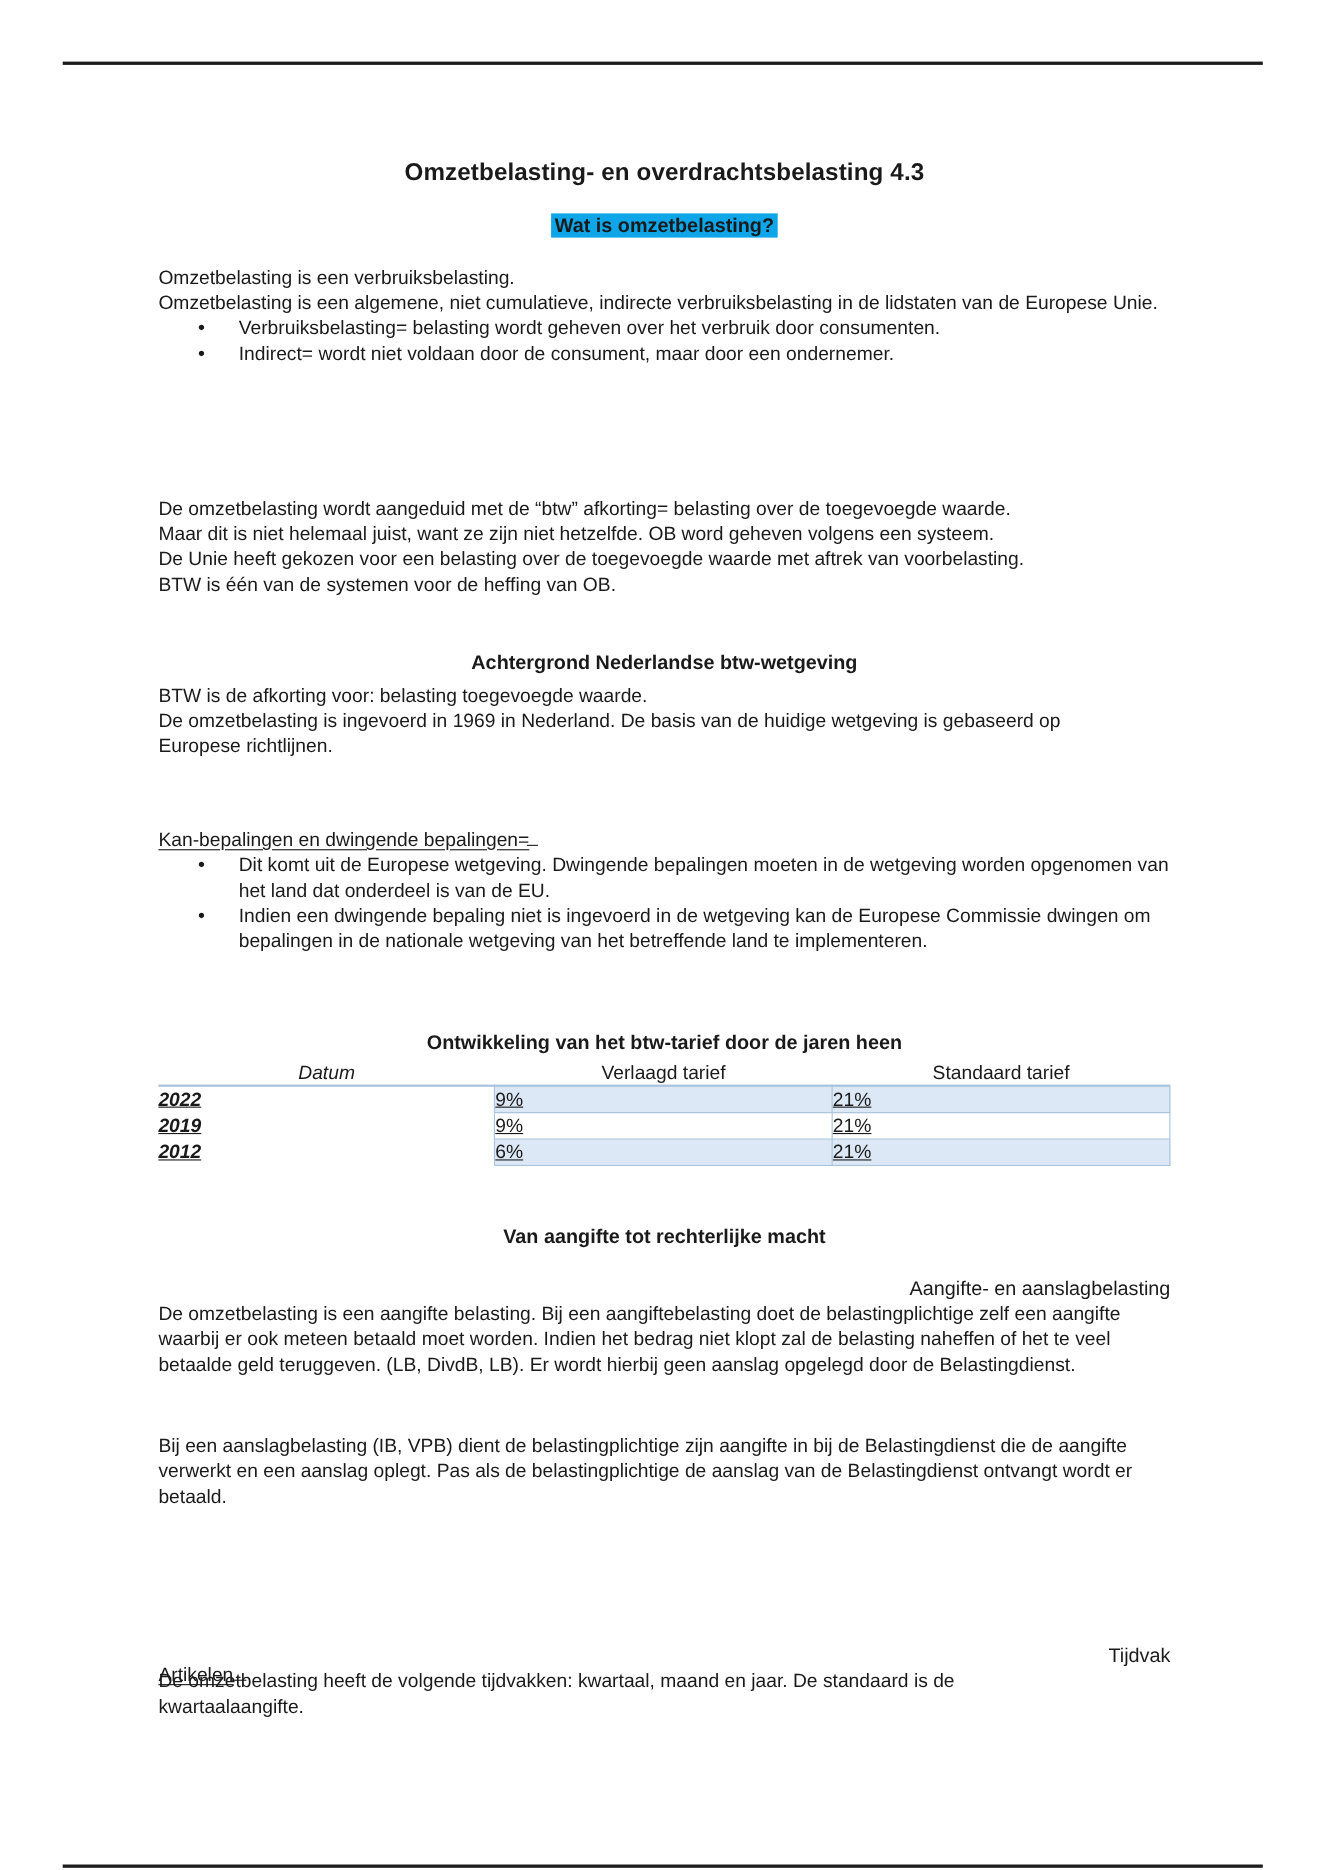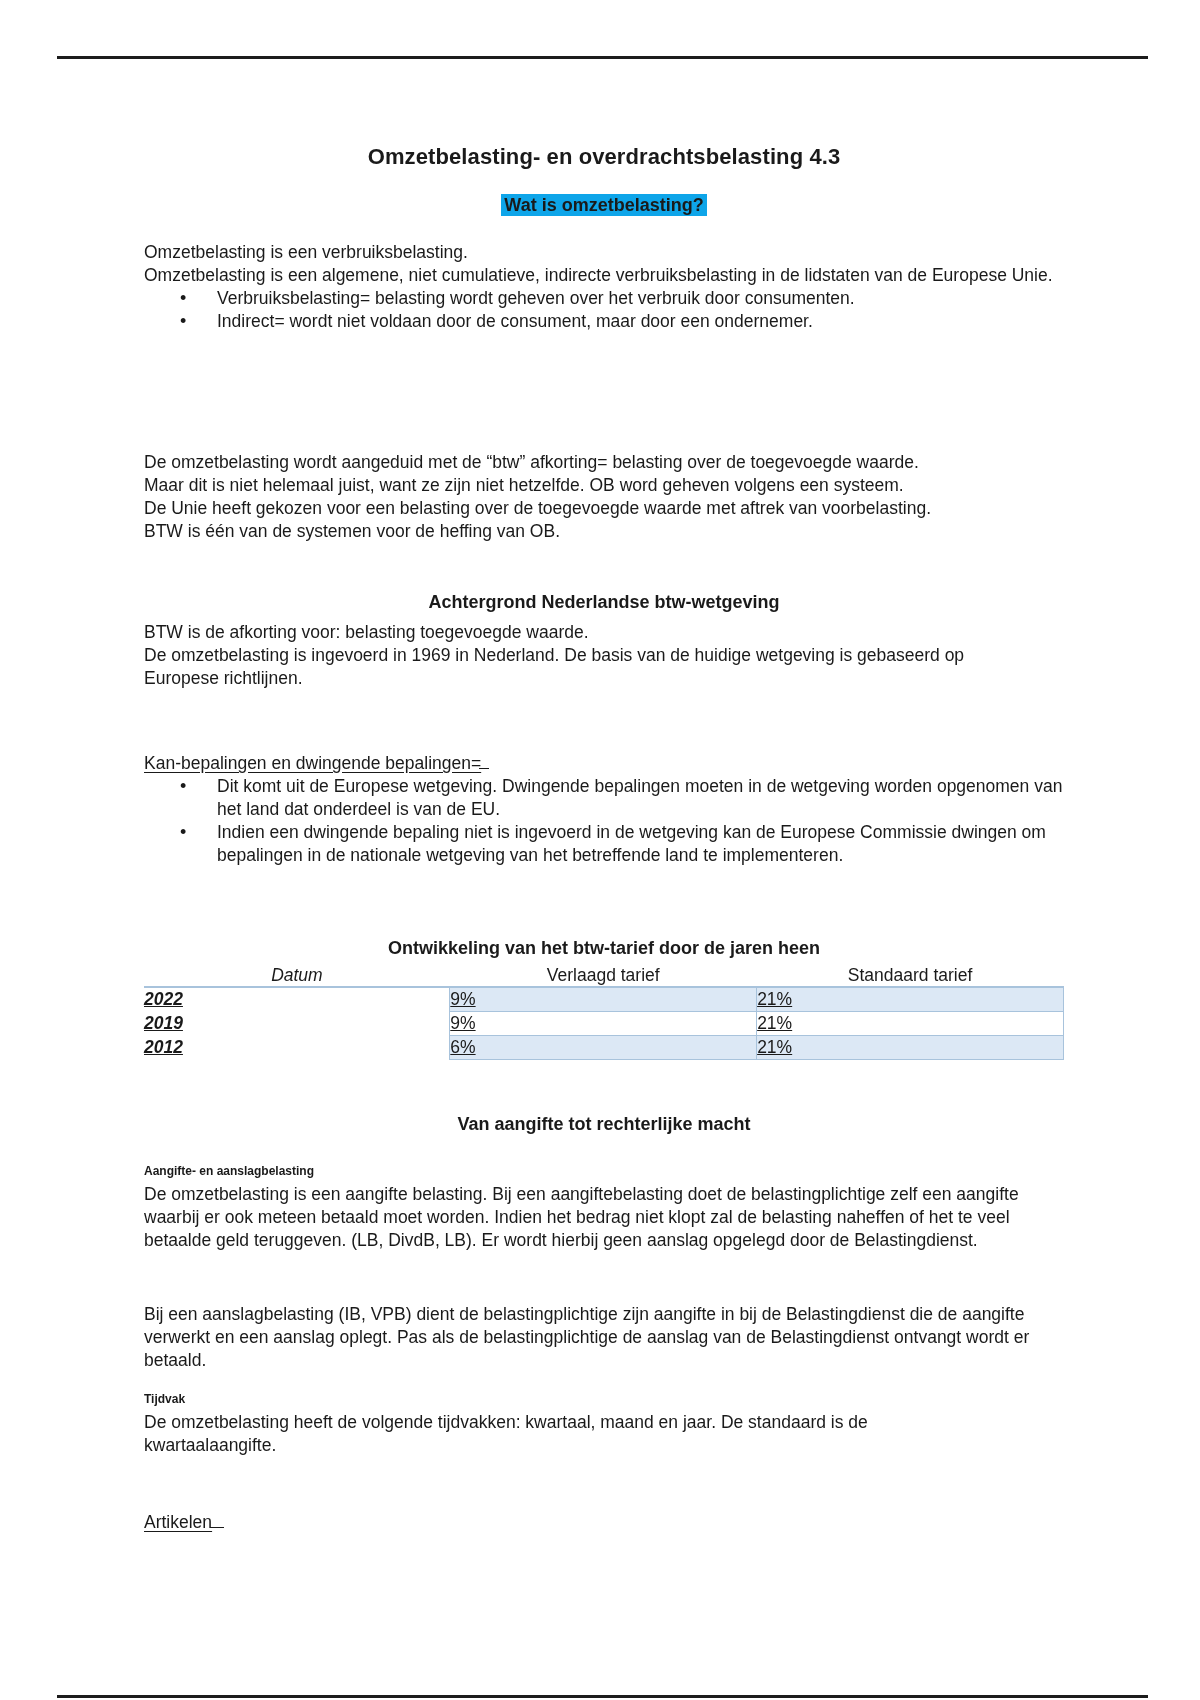--- a/index.html
+++ b/index.html
@@ -22,21 +22,21 @@
     .hl { background: #0ea5e9; padding: 1px 3px; }
     .block { position: absolute; left: 0; width: 920px; font-size: 17.5px; line-height: 23px; }
     .block p { margin: 0; }
     ul.bullets { margin: 0; padding: 0; list-style: none; }
     ul.bullets li { position: relative; padding-left: 73px; }
     ul.bullets li::before {
       content: "\2022"; position: absolute; left: 36px; top: 0; font-size: 18px;
     }
     .u { text-decoration: underline; text-underline-offset: 3px; }
     .trail { display: inline-block; width: 10px; border-bottom: 1.5px solid #1a1a1a; height: 1px; vertical-align: baseline; margin-left: -2px; }
-    .subhead { font-weight: bold; font-size: 12px; }
+    .subhead { font-weight: normal; font-size: 18px; text-align: right; }
     
     .vat-table { position: absolute; left: 0; top: 964px; width: 920px; border-collapse: collapse; font-size: 17.5px; }
     .vat-table th { font-weight: normal; text-align: center; height: 22px; padding: 0; }
     .vat-table th.datum { font-style: italic; }
     .vat-table thead tr { border-bottom: 2px solid #a8c3dc; }
     .vat-table td { height: 23px; padding: 0; text-decoration: underline; }
     .vat-table td.year { font-weight: bold; font-style: italic; }
     .vat-table td.val { border: 1.5px solid #a8c3dc; }
     .vat-table tr.shade td.val { background: #dce8f5; }
     .col1 { width: 306px; } .col2 { width: 307px; } .col3 { width: 307px; }
@@ -123,21 +123,21 @@
 
   <div class="block" style="top:1160px;">
     <p class="subhead">Aangifte- en aanslagbelasting</p>
     <p>De omzetbelasting is een aangifte belasting. Bij een aangiftebelasting doet de belastingplichtige zelf een aangifte waarbij er ook meteen betaald moet worden. Indien het bedrag niet klopt zal de belasting naheffen of het te veel betaalde geld teruggeven. (LB, DivdB, LB). Er wordt hierbij geen aanslag opgelegd door de Belastingdienst.</p>
   </div>
 
   <div class="block" style="top:1303px;">
     <p>Bij een aanslagbelasting (IB, VPB) dient de belastingplichtige zijn aangifte in bij de Belastingdienst die de aangifte verwerkt en een aanslag oplegt. Pas als de belastingplichtige de aanslag van de Belastingdienst ontvangt wordt er betaald.</p>
   </div>
 
-  <div class="block" style="top:1388px;">
+  <div class="block" style="top:1494px;">
     <p class="subhead">Tijdvak</p>
     <p style="width:840px;">De omzetbelasting heeft de volgende tijdvakken: kwartaal, maand en jaar. De standaard is de kwartaalaangifte.</p>
   </div>
 
   <div class="block" style="top:1511px;">
     <p><span class="u">Artikelen</span><span class="trail" style="width:14px;"></span></p>
   </div>
 
 </div>
 

